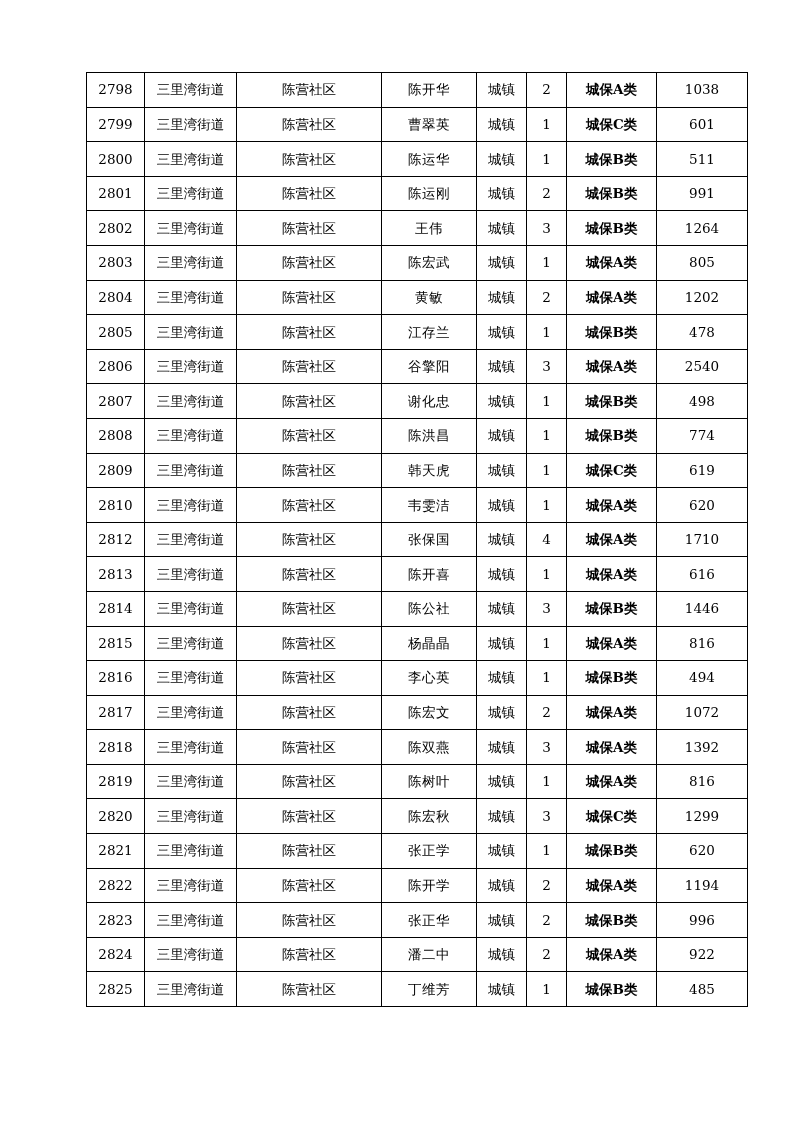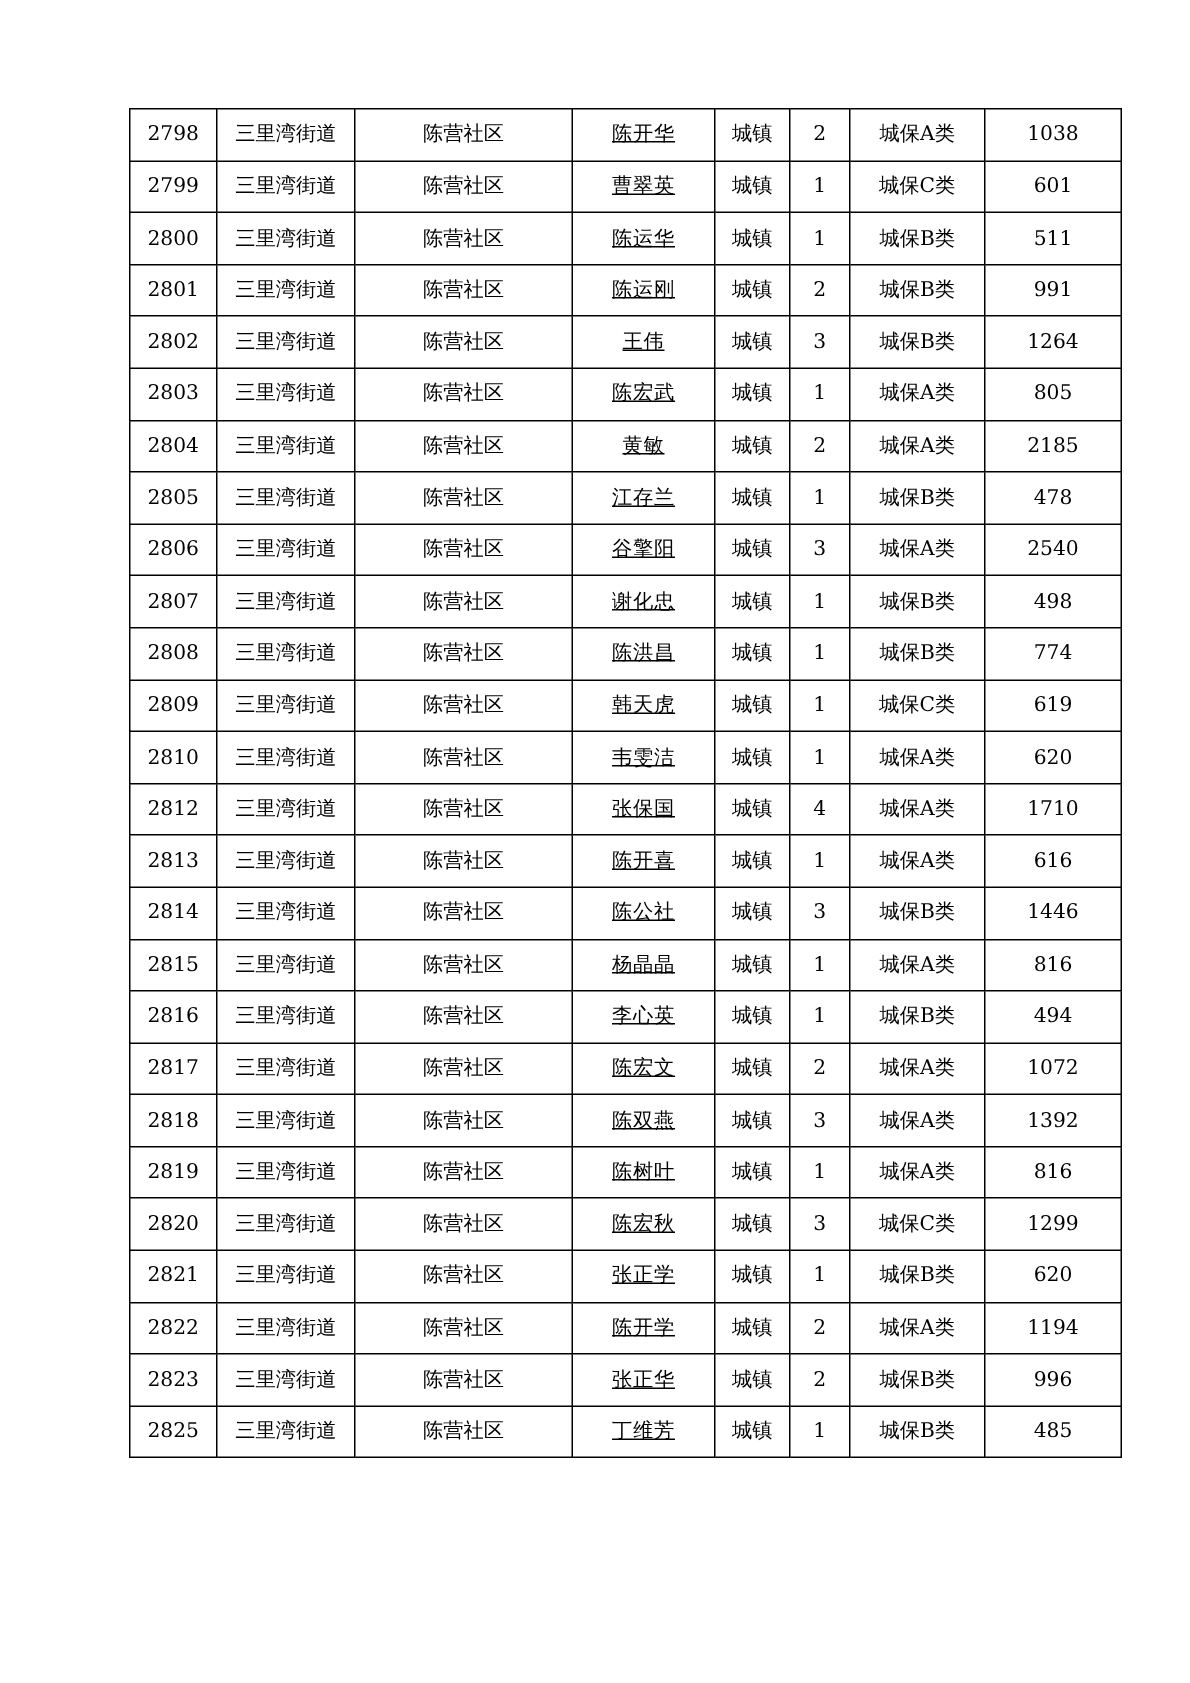--- a/index.html
+++ b/index.html
@@ -42,24 +42,24 @@
   col.c-comm   { width: 145px; }
   col.c-name   { width: 95px; }
   col.c-type   { width: 50px; }
   col.c-count  { width: 40px; }
   col.c-cat    { width: 90px; }
   col.c-amt    { width: 91px; }
 
   td.cell-id     { font-size: 14px; }
   td.cell-street { font-size: 13.5px; }
   td.cell-comm   { font-size: 13.5px; }
-  td.cell-name   { font-size: 13.5px; letter-spacing: 0.5px; text-decoration: underline; }
+  td.cell-name   { font-size: 13.5px; letter-spacing: 0.5px; }
   td.cell-type   { font-size: 13.5px; }
   td.cell-count  { font-size: 14px; }
-  td.cell-cat    { font-size: 13.5px; }
+  td.cell-cat    { font-size: 13.5px; font-weight: bold; }
   td.cell-amt    { font-size: 14px; }
 </style>
 </head>
 <body>
 
 <div class="page">
   <table class="data-table">
     <colgroup>
       <col class="c-id">
       <col class="c-street">
@@ -132,21 +132,21 @@
           <td class="cell-amt">805</td>
         </tr>
         <tr>
           <td class="cell-id">2804</td>
           <td class="cell-street">三里湾街道</td>
           <td class="cell-comm">陈营社区</td>
           <td class="cell-name">黄敏</td>
           <td class="cell-type">城镇</td>
           <td class="cell-count">2</td>
           <td class="cell-cat">城保A类</td>
-          <td class="cell-amt">2185</td>
+          <td class="cell-amt">1202</td>
         </tr>
         <tr>
           <td class="cell-id">2805</td>
           <td class="cell-street">三里湾街道</td>
           <td class="cell-comm">陈营社区</td>
           <td class="cell-name">江存兰</td>
           <td class="cell-type">城镇</td>
           <td class="cell-count">1</td>
           <td class="cell-cat">城保B类</td>
           <td class="cell-amt">478</td>
@@ -313,20 +313,30 @@
         </tr>
         <tr>
           <td class="cell-id">2823</td>
           <td class="cell-street">三里湾街道</td>
           <td class="cell-comm">陈营社区</td>
           <td class="cell-name">张正华</td>
           <td class="cell-type">城镇</td>
           <td class="cell-count">2</td>
           <td class="cell-cat">城保B类</td>
           <td class="cell-amt">996</td>
+        </tr>
+        <tr>
+          <td class="cell-id">2824</td>
+          <td class="cell-street">三里湾街道</td>
+          <td class="cell-comm">陈营社区</td>
+          <td class="cell-name">潘二中</td>
+          <td class="cell-type">城镇</td>
+          <td class="cell-count">2</td>
+          <td class="cell-cat">城保A类</td>
+          <td class="cell-amt">922</td>
         </tr>
         <tr>
           <td class="cell-id">2825</td>
           <td class="cell-street">三里湾街道</td>
           <td class="cell-comm">陈营社区</td>
           <td class="cell-name">丁维芳</td>
           <td class="cell-type">城镇</td>
           <td class="cell-count">1</td>
           <td class="cell-cat">城保B类</td>
           <td class="cell-amt">485</td>

